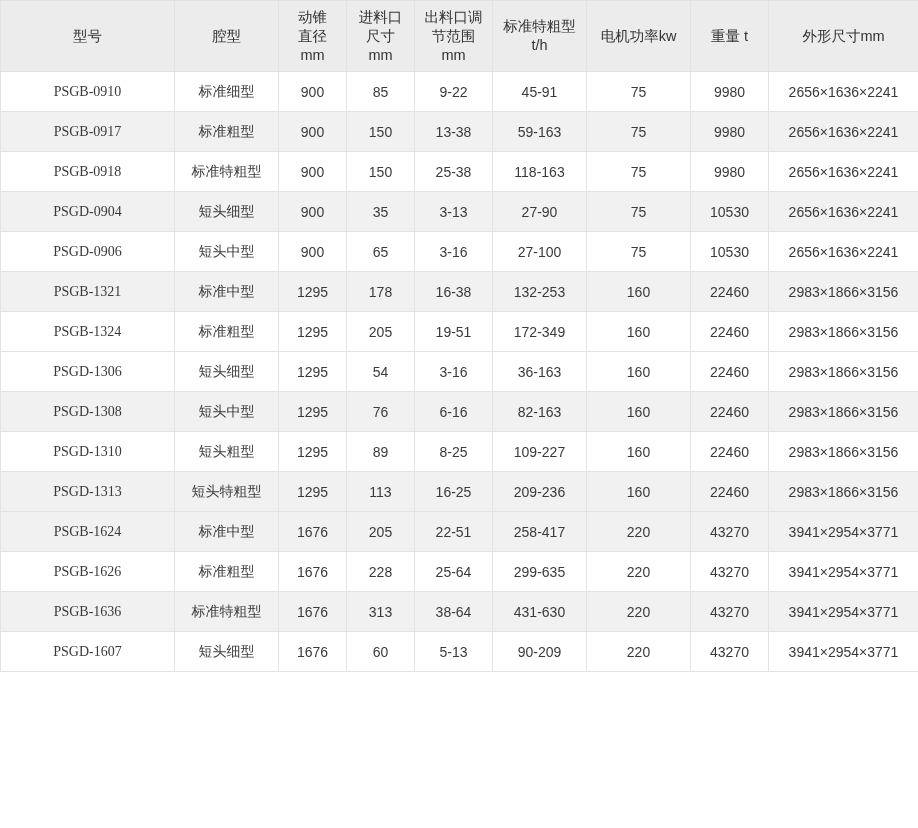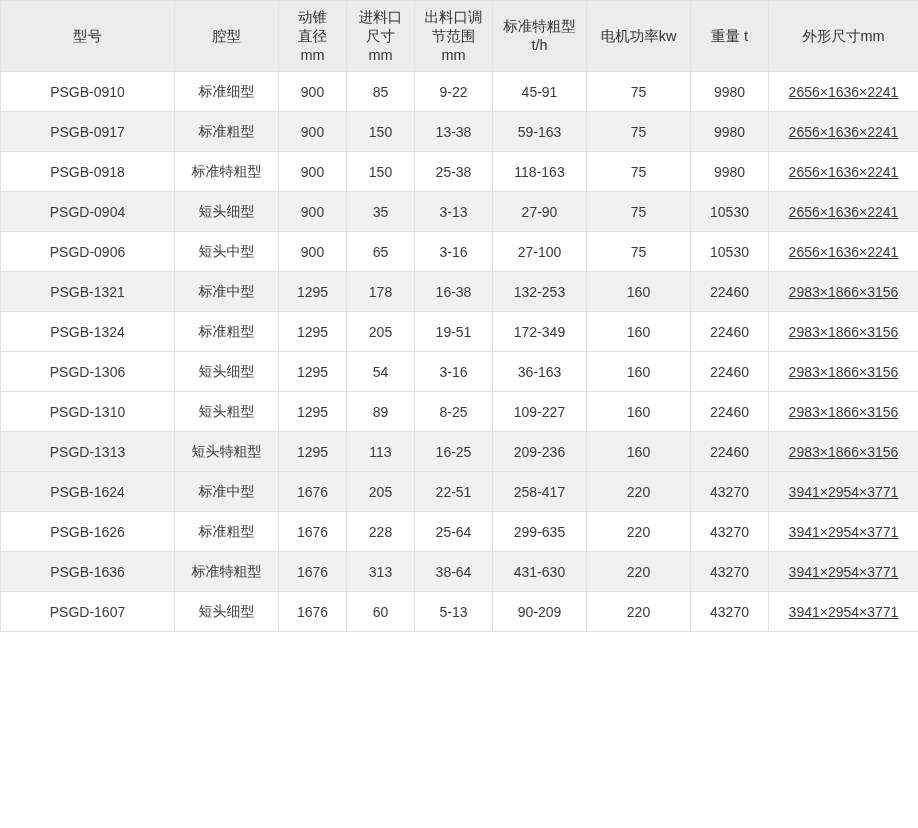--- a/index.html
+++ b/index.html
@@ -48,22 +48,22 @@
   col.c1 { width: 104px; }
   col.c2 { width: 68px; }
   col.c3 { width: 68px; }
   col.c4 { width: 78px; }
   col.c5 { width: 94px; }
   col.c6 { width: 104px; }
   col.c7 { width: 78px; }
   col.c8 { width: 150px; }
 
   .hdr-line { display: block; }
-  .dim-cell { font-size: 13.5px; letter-spacing: 0px; text-decoration: underline; }
-  .model-cell { font-size: 14.5px; }
+  .dim-cell { font-size: 13.5px; letter-spacing: 0px; }
+  .model-cell { font-size: 14.5px; font-family: Liberation Serif, serif; }
 </style>
 </head>
 <body>
 
 <table class="spec-table">
   <colgroup>
     <col class="c0">
       <col class="c1">
       <col class="c2">
       <col class="c3">
@@ -193,20 +193,31 @@
         <td class="model-cell">PSGD-1306</td>
         <td>短头细型</td>
         <td>1295</td>
         <td>54</td>
         <td>3-16</td>
         <td>36-163</td>
         <td>160</td>
         <td>22460</td>
         <td class="dim-cell">2983×1866×3156</td>
       </tr>
+      <tr class="alt">
+        <td class="model-cell">PSGD-1308</td>
+        <td>短头中型</td>
+        <td>1295</td>
+        <td>76</td>
+        <td>6-16</td>
+        <td>82-163</td>
+        <td>160</td>
+        <td>22460</td>
+        <td class="dim-cell">2983×1866×3156</td>
+      </tr>
       <tr>
         <td class="model-cell">PSGD-1310</td>
         <td>短头粗型</td>
         <td>1295</td>
         <td>89</td>
         <td>8-25</td>
         <td>109-227</td>
         <td>160</td>
         <td>22460</td>
         <td class="dim-cell">2983×1866×3156</td>

